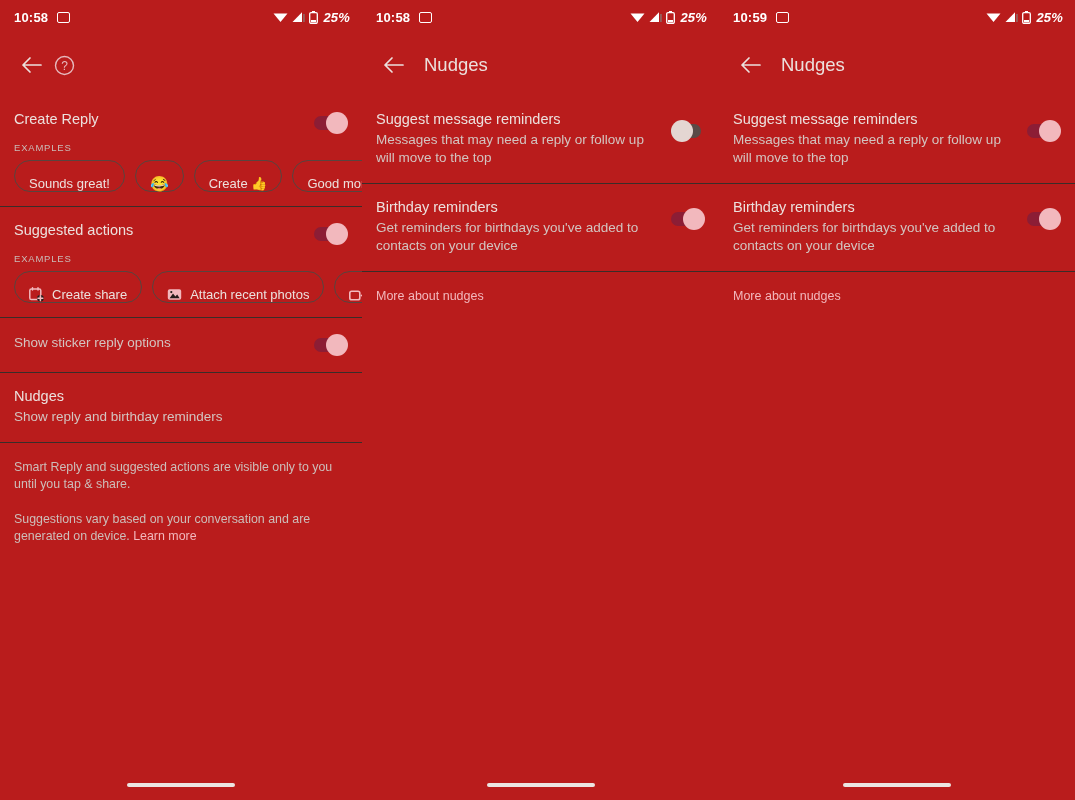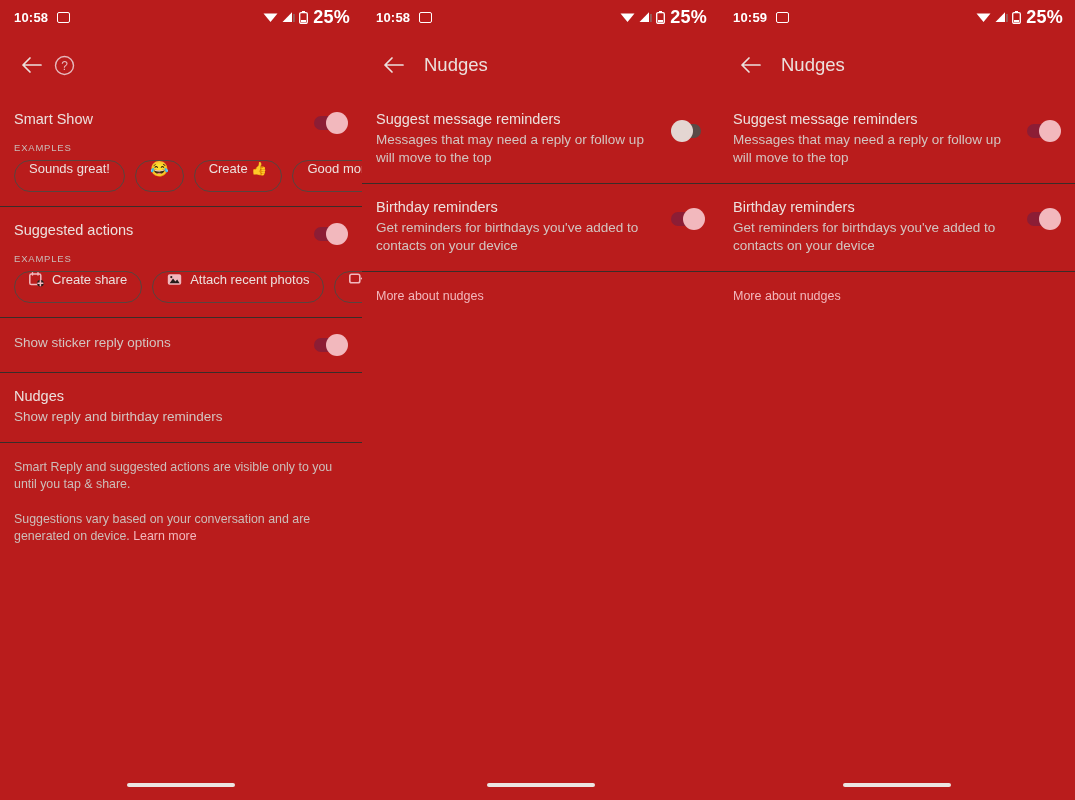--- a/index.html
+++ b/index.html
@@ -36,21 +36,21 @@
     align-items: center;
     justify-content: space-between;
     padding: 0 12px 0 14px;
     color: #ffffff;
     font-size: 13px;
     font-weight: bold;
     letter-spacing: 0.2px;
   }
   .sb-left { display: flex; align-items: center; gap: 9px; }
   .sb-right { display: flex; align-items: center; gap: 4px; }
-  .sb-right .pct { font-size: 18px; font-weight: bold; margin-left: 1px; }
+  .sb-right .pct { font-size: 13px; font-weight: bold; margin-left: 1px; font-style: italic; }
 
   .cast-icon {
     width: 13px; height: 11px;
     border: 1.6px solid #ffffff;
     border-radius: 2px;
     display: inline-block;
   }
 
   .wifi-icon { display:block; }
   .signal-icon { display:block; }
@@ -142,21 +142,21 @@
   .chips {
     display: flex;
     gap: 10px;
     padding: 0 0 0 14px;
     white-space: nowrap;
     overflow: hidden;
     margin-bottom: 14px;
   }
   .chip {
     display: inline-flex;
-    align-items: flex-start;
+    align-items: flex-end;
     gap: 8px;
     height: 32px;
     padding: 0 14px;
     border: 1px solid #58443f;
     border-radius: 16px;
     color: #ece0dd;
     font-size: 13px;
     flex: 0 0 auto;
     cursor: pointer;
   }
@@ -240,21 +240,21 @@
       <div class="help-btn">
         <svg width="21" height="21" viewBox="0 0 21 21">
           <circle cx="10.5" cy="10.5" r="9" fill="none" stroke="#e6b9bd" stroke-width="1.4"></circle>
           <text x="10.5" y="15" text-anchor="middle" font-size="12" font-family="Liberation Sans, sans-serif" fill="#e6b9bd">?</text>
         </svg>
       </div>
     </div>
 
     <div class="row row-tight">
       <div class="texts">
-        <div class="title">Smart Show</div>
+        <div class="title">Create Reply</div>
       </div>
       <div class="switch on">
         <div class="track"></div>
         <div class="thumb"></div>
       </div>
     </div>
     <div class="examples-label">EXAMPLES</div>
     <div class="chips">
       <div class="chip">
         <span>Sounds great!</span>

